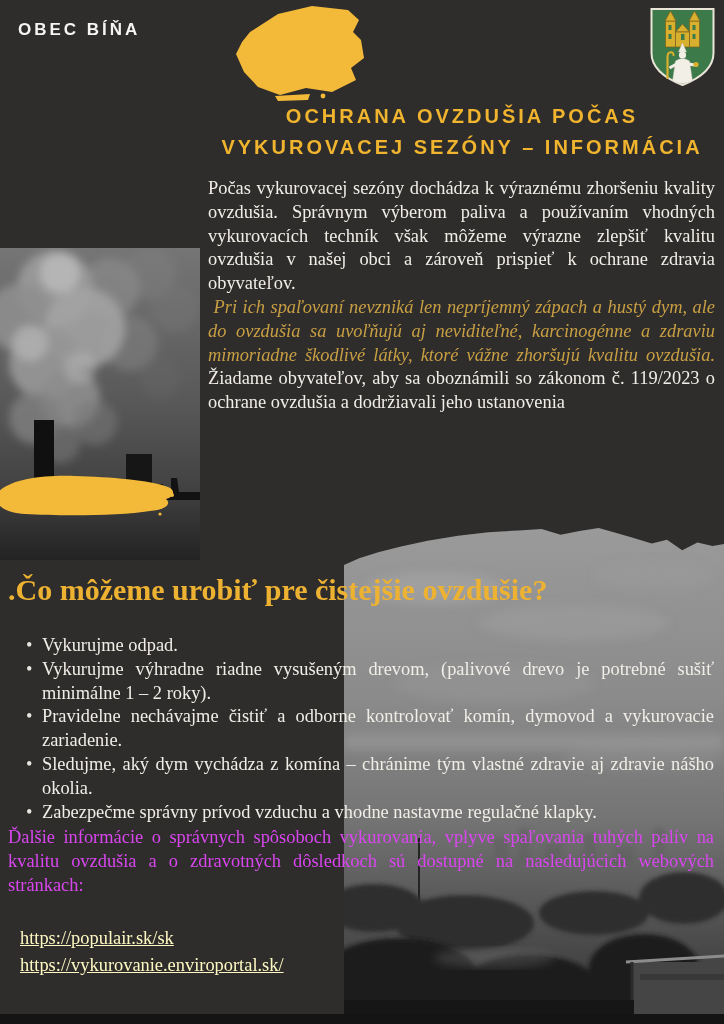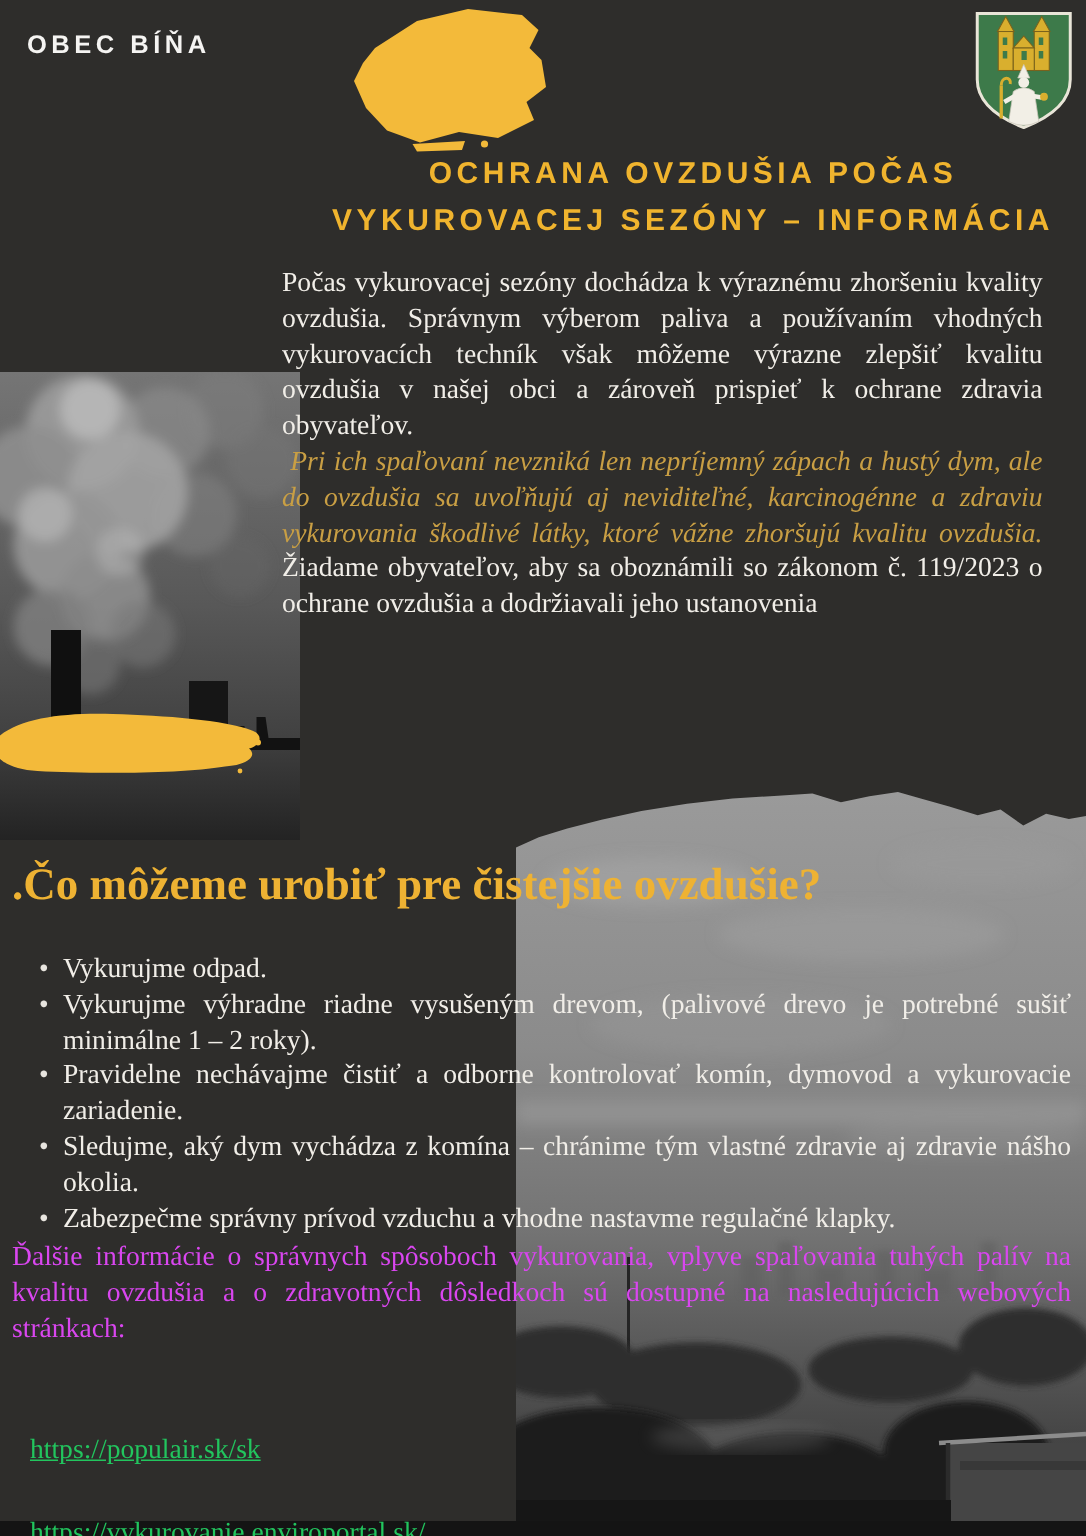--- a/index.html
+++ b/index.html
@@ -26,40 +26,40 @@
   }
   
   .photo-left{left:0;top:248px;width:200px;height:312px;z-index:1;}
   .photo-right{
     left:344px;top:528px;width:380px;height:486px;z-index:1;
     clip-path:polygon(0 7.6%,4% 6.2%,9% 5%,15% 3.8%,22% 2.6%,30% 1.6%,38% .9%,46% .5%,52% .2%,57% 1.4%,62% .6%,67% 0,71% .9%,76% 2%,81% 3.2%,85% 2.4%,89% 4.6%,93% 3%,97% 3.7%,100% 3.3%,100% 100%,0 100%);
   }
   .bottom-strip{left:0;top:1014px;width:724px;height:10px;background:#141414;z-index:2;}
   
   .intro{
-    left:188px;top:177px;width:507px;z-index:3;
+    left:208px;top:177px;width:507px;z-index:3;
     font-size:18.4px;line-height:23.8px;color:#f1eee8;text-align:justify;
   }
   .intro p{margin:0;}
   .hl{color:#c99f44;font-style:italic;}
   .tips-heading{
     left:8px;top:573px;z-index:3;
     font-weight:bold;font-size:30px;color:#eeb233;
   }
   .bullets{left:26px;top:634px;width:688px;z-index:3;
     font-size:18.4px;line-height:23.8px;color:#f1eee8;}
   .li{display:flex;}
   .li .dot{width:16px;color:#e8e5df;flex:0 0 16px;}
   .li .txt{flex:1;text-align:justify;}
   .more{
     left:8px;top:826px;width:706px;z-index:3;
     font-size:18.4px;line-height:23.8px;color:#d946ef;text-align:justify;
   }
   .links{left:20px;top:925px;z-index:3;font-size:18.4px;line-height:27px;}
-  .links a{color:#22c55e;text-decoration:underline;display:block;margin-top:28px;}
+  .links a{color:#fef9c3;text-decoration:underline;display:block;}
 </style>
 </head>
 <body>
 
 <div class="abs municipality">OBEC BÍŇA</div>
 
 <div class="abs splash">
   <svg width="150" height="102" viewBox="0 0 150 102" aria-hidden="true">
     <polygon fill="#f3ba3a" points="30,30 58,12 92,4 128,8 139,18 133,30 141,38 144,56 131,66 136,78 112,90 86,86 60,93 38,85 24,70 16,52 22,40"></polygon>
     <polygon fill="#f3ba3a" points="55,94 90,92 88,98 58,99"></polygon>
@@ -201,21 +201,21 @@
     </g>
     <rect x="0" y="472" width="290" height="14" fill="#161616"></rect>
   </svg>
 </div>
 
 <div class="abs intro">
   <p>
     <span>Počas vykurovacej sezóny dochádza k výraznému zhoršeniu kvality ovzdušia. Správnym výberom paliva a používaním vhodných vykurovacích techník však môžeme výrazne zlepšiť kvalitu ovzdušia v našej obci a zároveň prispieť k ochrane zdravia obyvateľov.</span>
   </p>
   <p>
-    &nbsp;<span class="hl">Pri ich spaľovaní nevzniká len nepríjemný zápach a hustý dym, ale do ovzdušia sa uvoľňujú aj neviditeľné, karcinogénne a zdraviu vykurovania škodlivé látky, ktoré vážne zhoršujú kvalitu ovzdušia.</span><span> Žiadame obyvateľov, aby sa oboznámili so zákonom č. 119/2023 o ochrane ovzdušia a dodržiavali jeho ustanovenia</span>
+    &nbsp;<span class="hl">Pri ich spaľovaní nevzniká len nepríjemný zápach a hustý dym, ale do ovzdušia sa uvoľňujú aj neviditeľné, karcinogénne a zdraviu mimoriadne škodlivé látky, ktoré vážne zhoršujú kvalitu ovzdušia.</span><span> Žiadame obyvateľov, aby sa oboznámili so zákonom č. 119/2023 o ochrane ovzdušia a dodržiavali jeho ustanovenia</span>
   </p>
 </div>
 
 <div class="abs tips-heading">.Čo môžeme urobiť pre čistejšie ovzdušie?</div>
 
 <div class="abs bullets">
   <div class="li">
     <span class="dot">•</span>
     <span class="txt">Vykurujme odpad.</span>
   </div>

